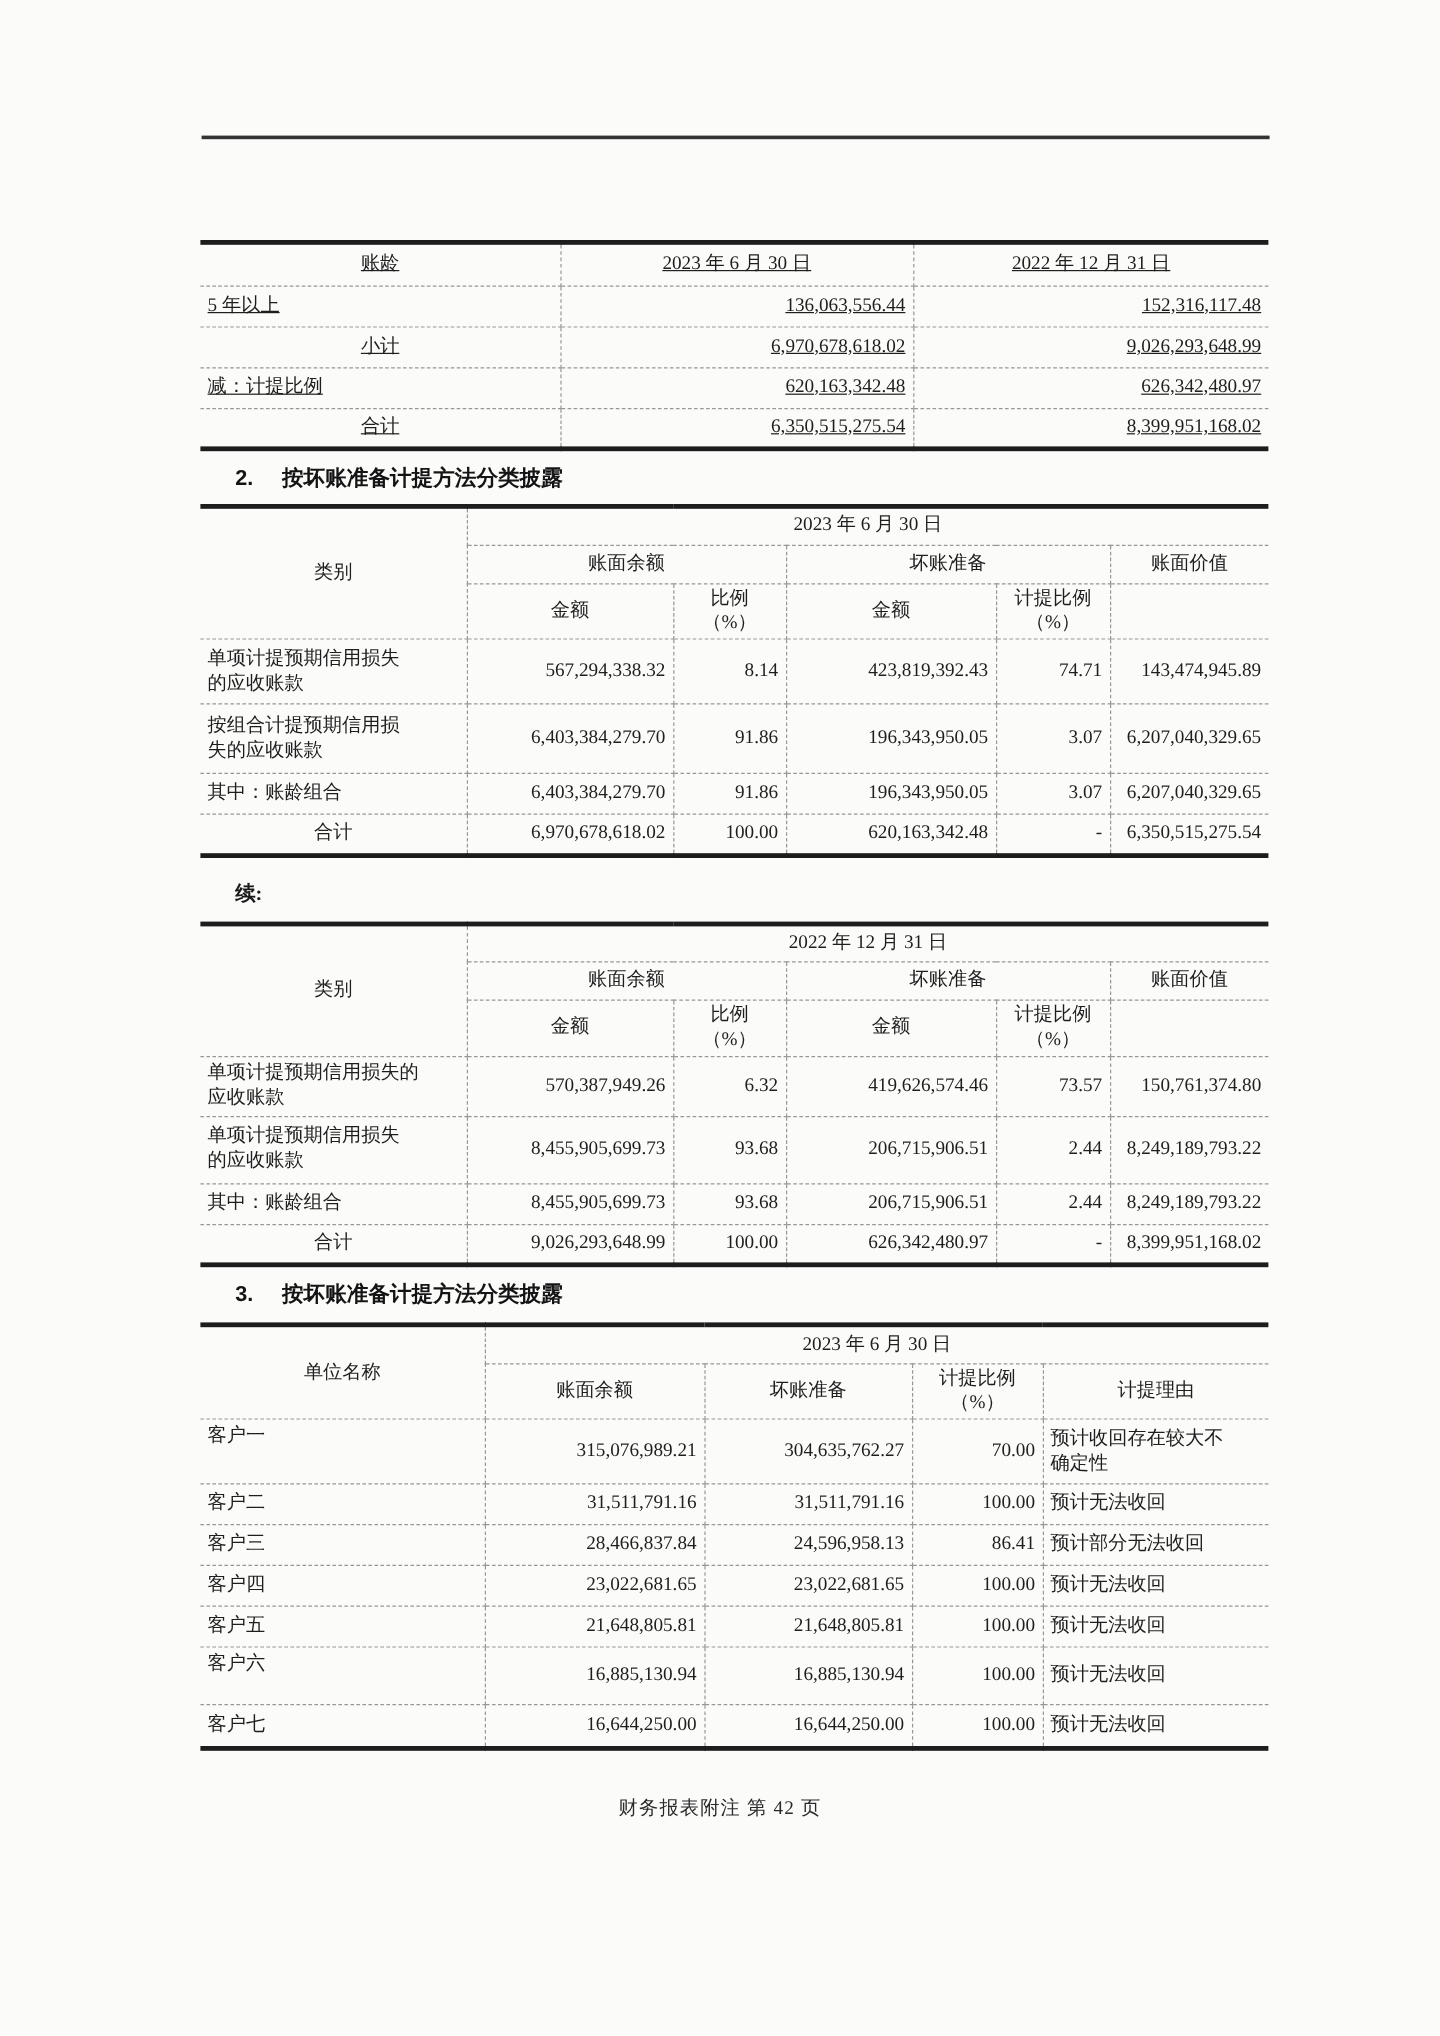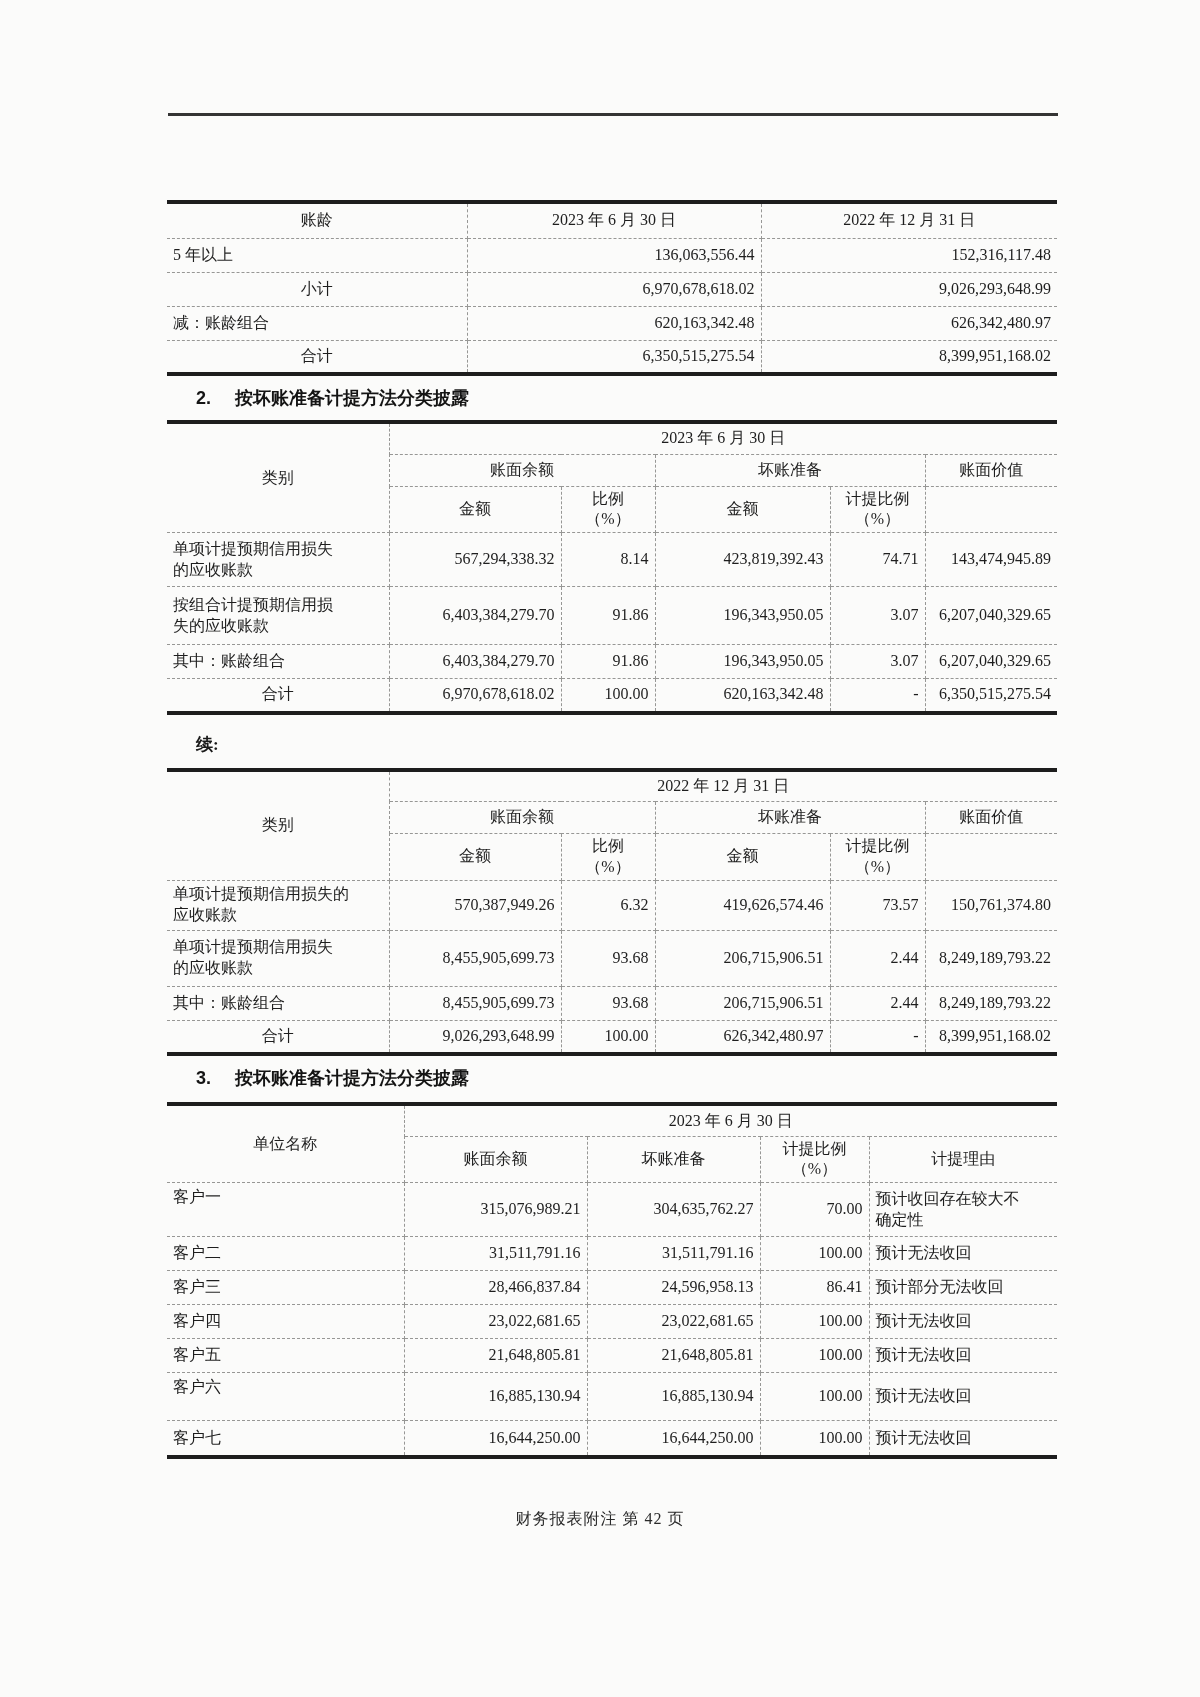--- a/index.html
+++ b/index.html
@@ -4,36 +4,36 @@
 <style>
   html,body{margin:0;padding:0;}
   body{width:1200px;background:#e9e9e7;font-family:"Liberation Serif","DejaVu Serif",serif;}
   .page{position:relative;width:1200px;min-height:1697px;background:#fbfbfa;color:#1e1e1e;overflow:hidden;}
   .top-rule{width:890px;height:3px;background:#343434;margin:113px 0 0 168px;}
   .doc-table{border-collapse:collapse;table-layout:fixed;width:890px;margin-left:167px;
              border-top:4px solid #1d1d1d;border-bottom:4px solid #1d1d1d;font-size:16px;}
   .doc-table td{border:1px dashed #979795;vertical-align:middle;padding:2px 6px;color:#1e1e1e;line-height:1.3;overflow:hidden;}
   .doc-table tr > td:first-child{border-left:none;}
   .doc-table tr > td:last-child{border-right:none;}
-  .t1{margin-top:84px;}
+  .t1{margin-top:84px;text-decoration:underline;}
   .t1 tr{height:34px;}
   .t1 tr.hdr{height:36px;}
   .l{text-align:left;padding-left:10px;margin-top:32px;}
   .r{text-align:right;padding-right:13px;}
   .c{text-align:center;}
   .pre{white-space:pre-line;}
   .vb{vertical-align:bottom;padding-bottom:4px;}
   .sec-heading{margin:10px 0 0 196px;font-family:"Liberation Sans","DejaVu Sans",sans-serif;
                font-weight:bold;font-size:18px;color:#141414;line-height:24px;}
   .sec-heading .num{display:inline-block;margin-right:24px;}
   .t2{margin-top:10px;}
   .t3{margin-top:12px;}
   .t4{margin-top:12px;}
   .cont-label{margin:18px 0 0 196px;font-size:17px;font-weight:bold;color:#1a1a1a;}
-  .page-footer{margin-top:50px;text-align:center;font-size:16px;color:#2a2a2a;letter-spacing:1px;}
+  .page-footer{margin-top:38px;text-align:center;font-size:16px;color:#2a2a2a;letter-spacing:1px;}
 </style>
 </head>
 <body>
 
 <div class="page">
 
   <div class="top-rule"></div>
 
   <table class="doc-table t1">
     <colgroup>
@@ -51,21 +51,21 @@
         <td class="l">5 年以上</td>
         <td class="r">136,063,556.44</td>
         <td class="r">152,316,117.48</td>
       </tr>
       <tr>
         <td class="c">小计</td>
         <td class="r">6,970,678,618.02</td>
         <td class="r">9,026,293,648.99</td>
       </tr>
       <tr>
-        <td class="l">减：账龄组合</td>
+        <td class="l">减：计提比例</td>
         <td class="r">620,163,342.48</td>
         <td class="r">626,342,480.97</td>
       </tr>
       <tr>
         <td class="c">合计</td>
         <td class="r">6,350,515,275.54</td>
         <td class="r">8,399,951,168.02</td>
       </tr>
     </tbody>
   </table>

